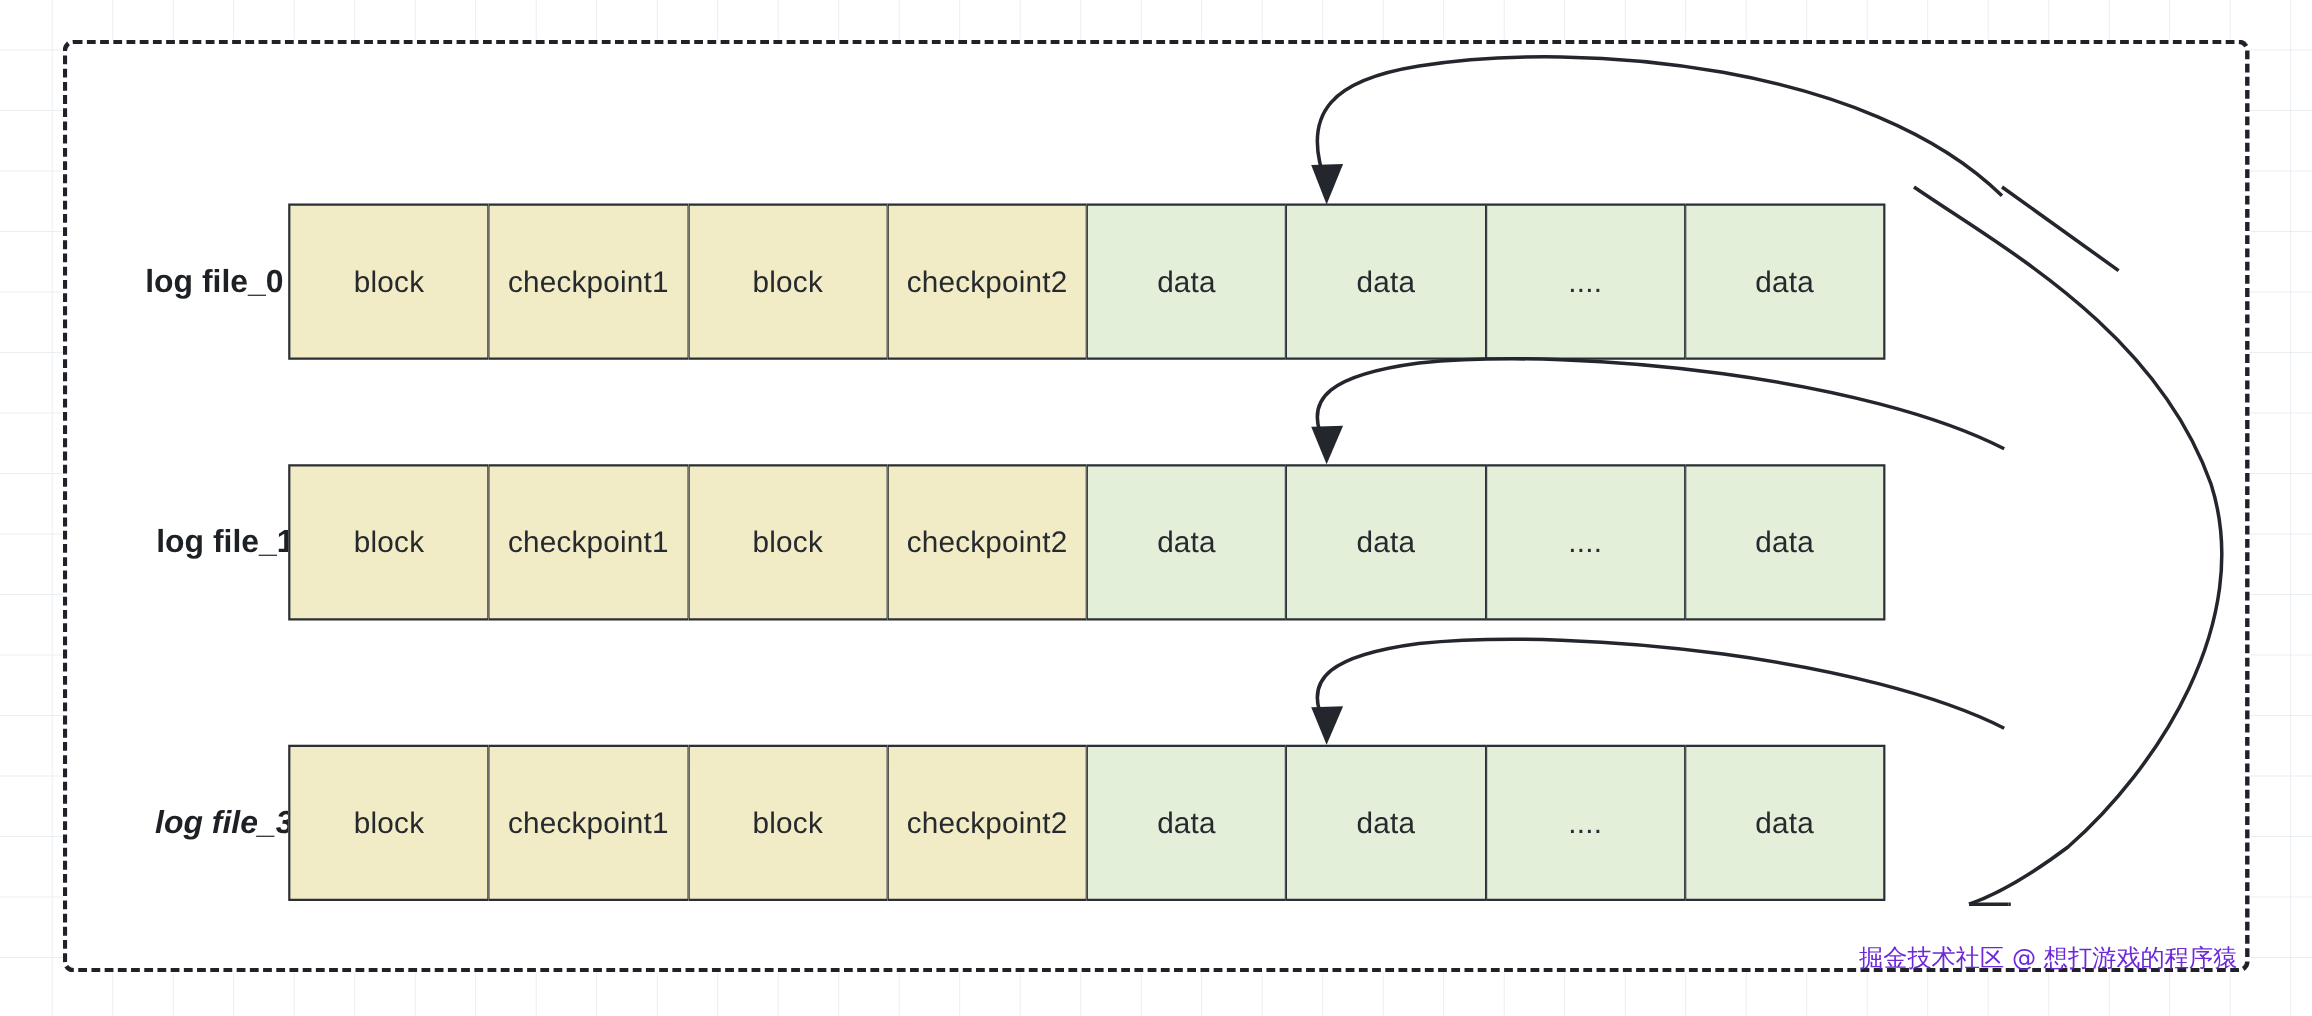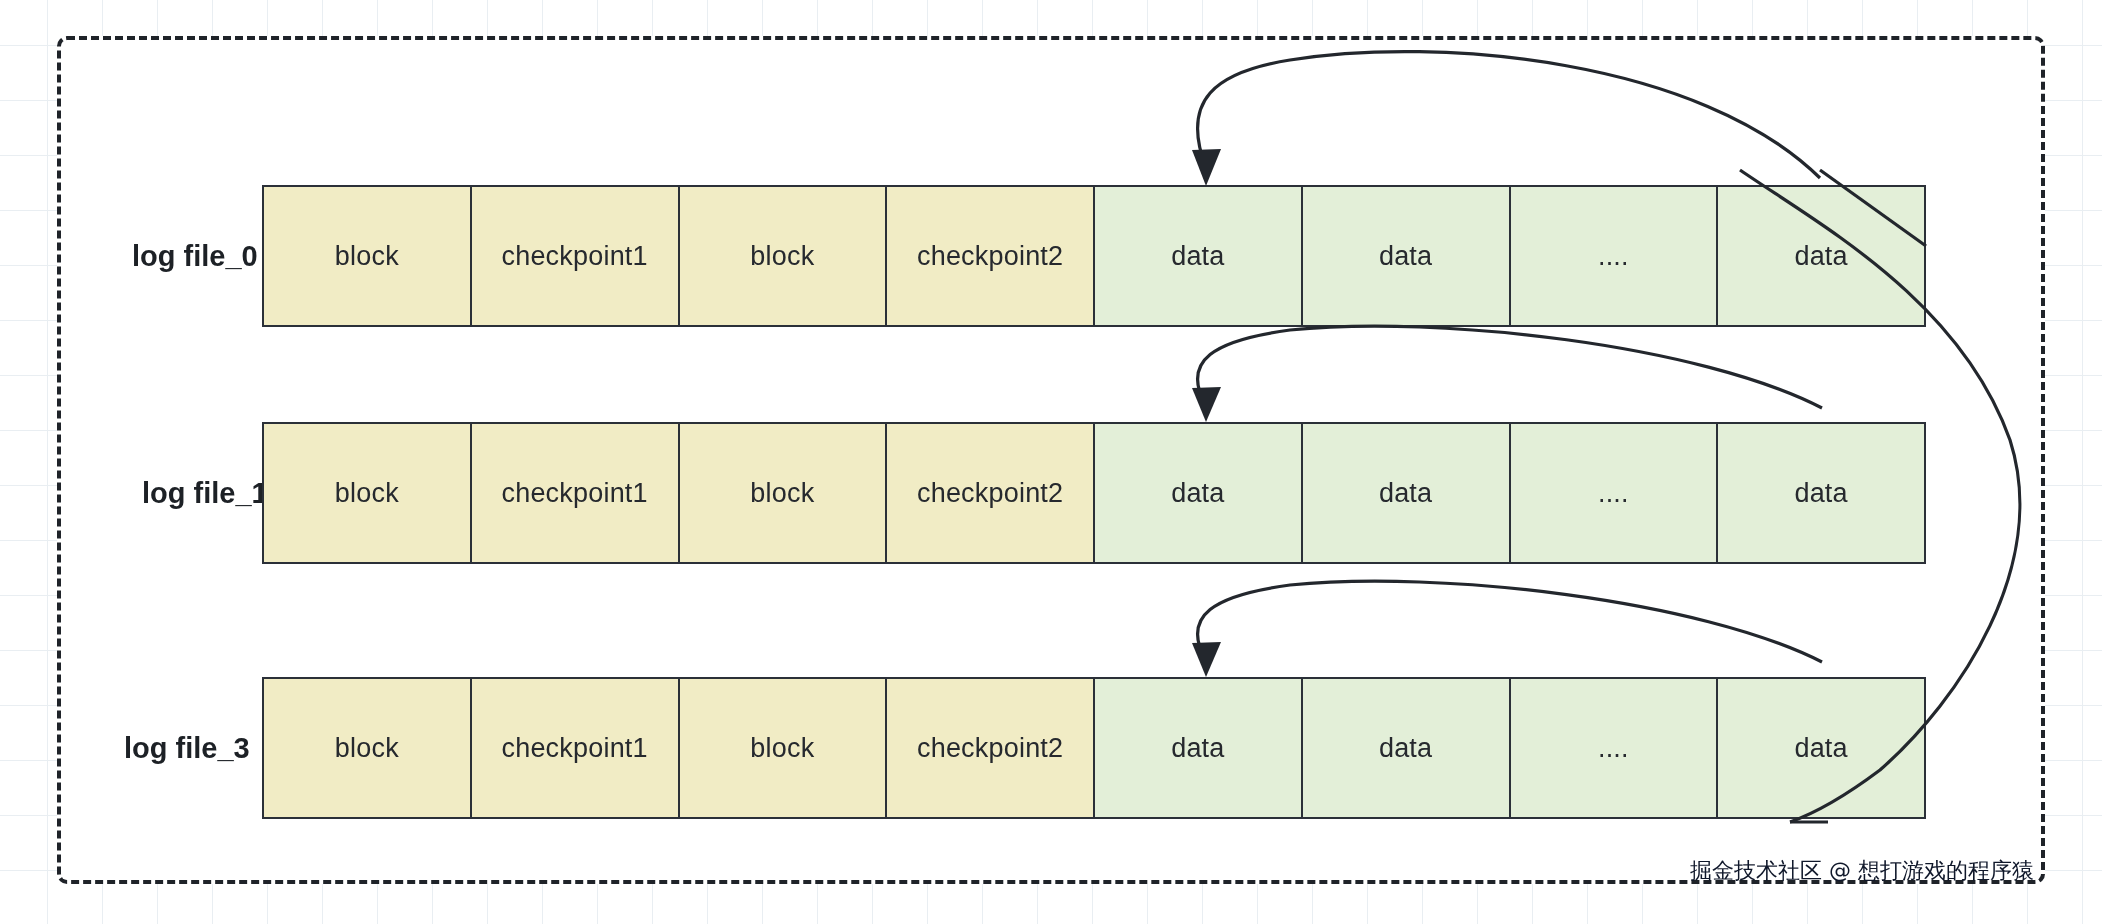--- a/index.html
+++ b/index.html
@@ -31,21 +31,21 @@
     box-sizing:border-box;
     background:transparent;
   }
   #diagram{
     position:absolute;left:0;top:0;width:2102px;height:924px;
   }
   .row{
     position:absolute;
     height:142px;
     left:262px;
-    width:1664px;
+    width:1452px;
     display:flex;
     box-sizing:border-box;
   }
   #row-0{top:185px;}
   #row-1{top:422px;}
   #row-2{top:677px;}
   .cell{
     flex:1 1 0;
     box-sizing:border-box;
     border:2px solid #2b3038;
@@ -65,26 +65,26 @@
   .row-label{
     position:absolute;
     font-size:29px;
     font-weight:bold;
     color:#1d2126;
     white-space:nowrap;
     margin-left:28px;
   }
   #label-0{left:104px;top:240px;}
   #label-1{left:114px;top:477px;}
-  #label-2{left:96px;top:732px;}
+  #label-2{left:113px;top:732px;font-style:italic;}
   #watermark{
     position:absolute;
     left:1690px;top:856px;
     font-size:22px;
-    color:#0f172a;
+    color:#6d28d9;
     white-space:nowrap;
     font-family:"DejaVu Sans",sans-serif;
   }
   svg#arrows{
     position:absolute;left:0;top:0;width:2102px;height:924px;
     pointer-events:none;
   }
   svg#arrows path{fill:none;stroke:#23272d;stroke-width:3.2;}
   svg#arrows polygon{fill:#23272d;}
 </style>

